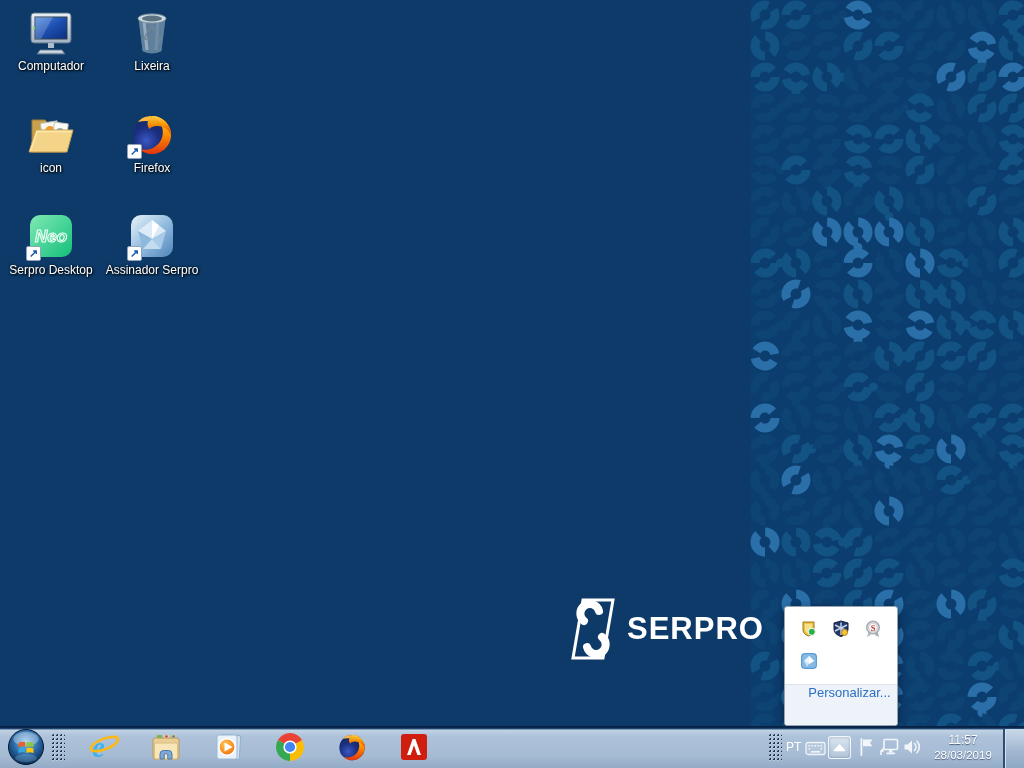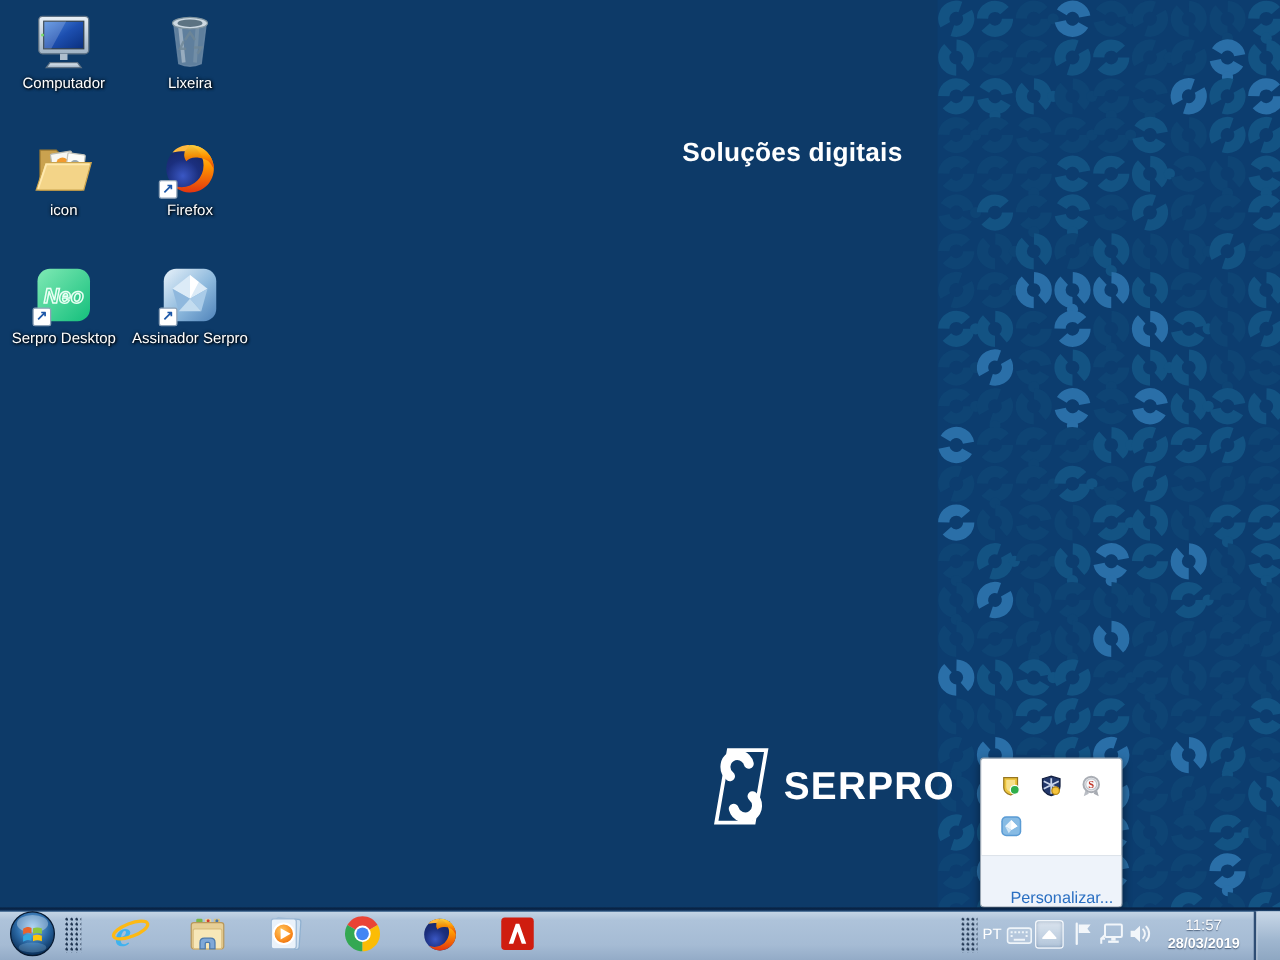--- a/index.html
+++ b/index.html
@@ -24,21 +24,21 @@
            border:1px solid #8fa3b8; border-radius:2px; color:#1c57a8; font-size:11px; font-weight:bold;
            line-height:13px; text-align:center; }
 
   
   .flyout { position:absolute; left:784px; top:606px; width:114px; height:120px; background:#ffffff;
             border:1px solid #97a4b2; border-radius:3px; box-shadow:0 3px 8px rgba(0,0,0,.45); }
   .flyout .grid { position:relative; height:77px; }
   .flyout .fico { position:absolute; width:18px; height:18px; cursor:pointer; }
   .flyout .foot { position:absolute; left:0; right:0; bottom:0; height:41px; background:#eef3fa;
                   border-top:1px solid #dde3ea; border-radius:0 0 3px 3px;
-                  display:flex; align-items:flex-end; justify-content:center;padding-left:17px; }
+                  display:flex; align-items:flex-start; justify-content:center;padding-left:17px; }
   .flyout .foot span { color:#2a6fc2; font-size:13px; cursor:pointer; }
 
   
   .taskbar { position:absolute; left:0; top:726px; width:1024px; height:42px;
              background:linear-gradient(180deg,#081f3d 0,#0a2a52 2px,#38608a 3px,#c2d3e4 4px,
                         #aec3da 10px,#a5bbd4 30px,#93abc7 100%); }
   .orb { position:absolute; left:7px; top:2px; width:38px; height:38px; cursor:pointer; }
   .handle { position:absolute; width:13px; height:28px;
             background-image:radial-gradient(circle at 1.3px 1.3px, rgba(9,31,60,.85) 1px, rgba(220,232,244,.5) 1.2px, transparent 1.6px);
             background-size:4px 4px; cursor:grab; }
@@ -46,21 +46,21 @@
   .apps { position:absolute; left:73px; top:2px; display:flex; }
   .app { width:62px; height:38px; display:flex; align-items:center; justify-content:center; cursor:pointer; }
   .lang { position:absolute; left:786px; top:14px; width:22px; color:#fff; font-size:12px; cursor:pointer; }
   .tico { position:absolute; cursor:pointer; }
   .chev { position:absolute; left:828px; top:10px; width:23px; height:23px; border:1px solid rgba(250,253,255,.85);
           border-radius:3px; background:linear-gradient(180deg, rgba(255,255,255,.55), rgba(255,255,255,.15));
           box-shadow:inset 0 0 3px rgba(30,60,100,.35); display:flex; align-items:center; justify-content:center; cursor:pointer; }
   .clock { position:absolute; left:926px; top:6px; width:74px; text-align:center; color:#fff; cursor:pointer;
            text-shadow:0 1px 1px rgba(10,30,60,.6); }
   .clock .t { font-size:12px; line-height:16px; }
-  .clock .d { font-size:11.5px; line-height:14px;font-weight:bold; }
+  .clock .d { font-size:11.5px; line-height:14px; }
   .sepline { position:absolute; left:1003px; top:3px; width:2px; height:39px; background:#2e4d74;
              box-shadow:1px 0 0 rgba(223,233,242,.8); }
   .showdesk { position:absolute; left:1006px; top:3px; width:18px; height:39px;
               background:linear-gradient(180deg,#c9d8e8,#9fb6cf 60%,#8ea7c2);
               background-blend-mode:normal; cursor:pointer;
               background-image:linear-gradient(180deg,#c9d8e8,#9fb6cf 60%,#8ea7c2),
                                radial-gradient(circle, rgba(70,100,140,.25) 1px, transparent 1.2px);
               background-size:100% 100%, 3px 3px; }
 </style>
 </head>
@@ -374,21 +374,20 @@
       <circle cx="139" cy="743.5" r="4.5" fill="#0e4474"></circle>
       <circle cx="170" cy="728" r="10" fill="none" stroke="#0e4474" stroke-width="9" stroke-dasharray="24 7.4 24 7.4" transform="rotate(0 170 728)"></circle>
       <circle cx="170" cy="743.5" r="4.5" fill="#0e4474"></circle>
       <circle cx="201" cy="728" r="10" fill="none" stroke="#135383" stroke-width="9" stroke-dasharray="24 7.4 24 7.4" transform="rotate(0 201 728)"></circle>
       <circle cx="232" cy="728" r="10" fill="none" stroke="#0e4474" stroke-width="9" stroke-dasharray="24 7.4 24 7.4" transform="rotate(90 232 728)"></circle>
       <circle cx="263" cy="728" r="10" fill="none" stroke="#135383" stroke-width="9" stroke-dasharray="24 7.4 24 7.4" transform="rotate(-30 263 728)"></circle>
       <circle cx="278.5" cy="728" r="4.5" fill="#135383"></circle>
     </svg>
 
   <div class="tagline">
-    <div>Soluções digitais</div>
   </div>
 
   <div class="serpro-logo">
     <svg width="54" height="64" viewBox="0 0 54 64">
       <polygon points="17,3 47,3 37,61 7,61" fill="none" stroke="#ffffff" stroke-width="3"></polygon>
       <path d="M33 14 a9.5 9.5 0 1 0 -15 10" stroke="#ffffff" stroke-width="8" fill="none" stroke-linecap="round"></path>
       <path d="M21 50 a9.5 9.5 0 1 0 15 -10" stroke="#ffffff" stroke-width="8" fill="none" stroke-linecap="round"></path>
     </svg>
     <span class="serpro-word">SERPRO</span>
   </div>

